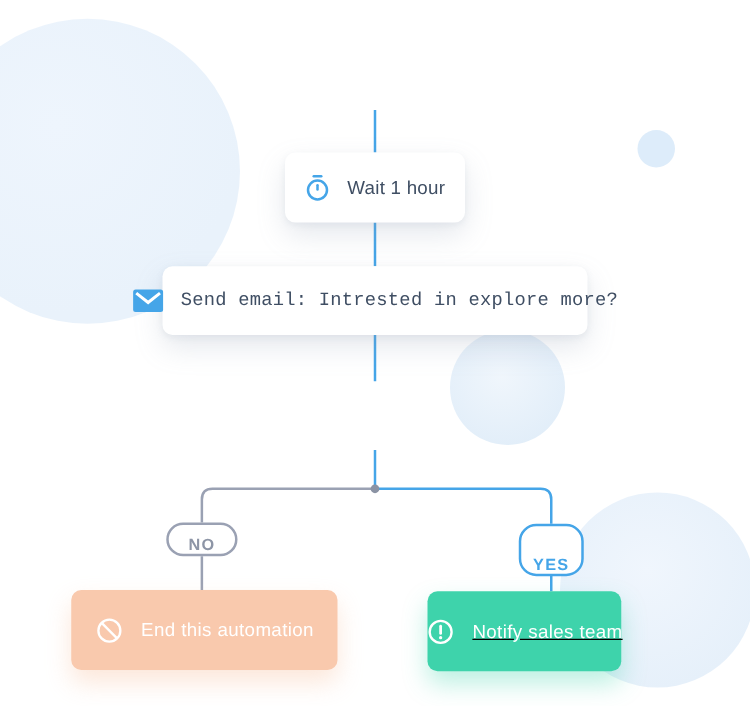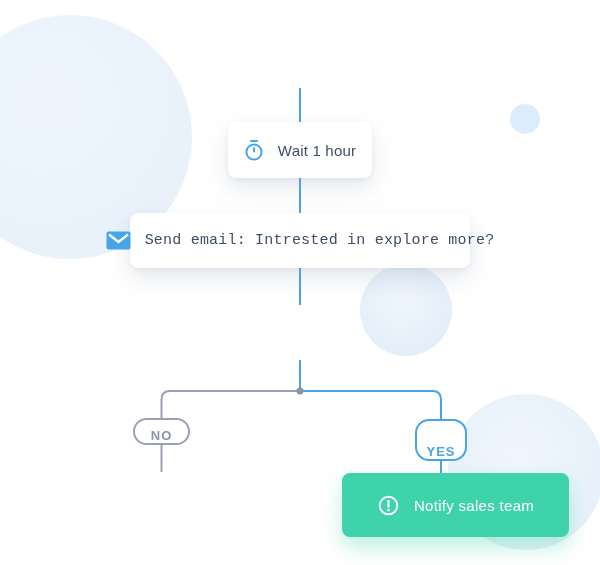--- a/index.html
+++ b/index.html
@@ -39,22 +39,22 @@
   .n2{left:228px;top:122px;width:144px;height:56px;}
   .n3{left:130px;top:213px;width:340px;height:55px;font-family:Liberation Mono, monospace;}
   .n4{left:228px;top:305px;width:144px;height:55px;}
 
   
   .result{position:absolute;z-index:2;display:flex;align-items:center;justify-content:center;
     gap:14px;border-radius:8px;}
   .result .label{color:#fff;font-size:15px;font-weight:500;letter-spacing:.3px;white-space:nowrap;}
   .end-card{left:57px;top:472px;width:213px;height:64px;background:var(--peach);
     box-shadow:0 10px 20px rgba(249,201,173,.45);}
-  .notify-card{left:342px;top:473px;width:227px;height:64px;background:var(--green);
-    box-shadow:0 10px 20px rgba(62,211,171,.35);}
+  .notify-card{left:342px;top:473px;width:155px;height:64px;background:var(--green);
+    box-shadow:0 10px 20px rgba(62,211,171,.35);text-decoration:underline;}
 
   
   .pill{position:absolute;z-index:2;display:flex;align-items:flex-end;justify-content:center;
     background:#fff;border-radius:14px;font-size:13px;font-weight:bold;letter-spacing:1px;}
   .pill.no{left:133px;top:418px;width:57px;height:27px;border:2px solid var(--line-gray);color:var(--no-text);}
   .pill.yes{left:415px;top:419px;width:52px;height:42px;border:2px solid var(--accent-blue);color:var(--accent-blue);}
 
   .icon{display:inline-flex;align-items:center;justify-content:center;line-height:0;}
 </style>
 </head>
@@ -106,20 +106,29 @@
   </div>
 
 
   <div class="pill no">
     <span>NO</span>
   </div>
   <div class="pill yes">
     <span>YES</span>
   </div>
 
+  <div class="result end-card">
+    <span class="icon">
+      <svg width="23" height="23" viewBox="0 0 22 22" fill="none" stroke="#fff" stroke-width="1.8">
+        <circle cx="11" cy="11" r="8.4"></circle>
+        <line x1="5.1" y1="5.1" x2="16.9" y2="16.9"></line>
+      </svg>
+    </span>
+    <span class="label">End this automation</span>
+  </div>
 
   <div class="result notify-card">
     <span class="icon">
       <svg width="23" height="23" viewBox="0 0 22 22">
         <circle cx="11" cy="11" r="8.4" fill="none" stroke="#fff" stroke-width="1.8"></circle>
         <line x1="11" y1="6.6" x2="11" y2="12.2" stroke="#fff" stroke-width="2.1" stroke-linecap="round"></line>
         <circle cx="11" cy="15.4" r="1.25" fill="#fff"></circle>
       </svg>
     </span>
     <span class="label">Notify sales team</span>

